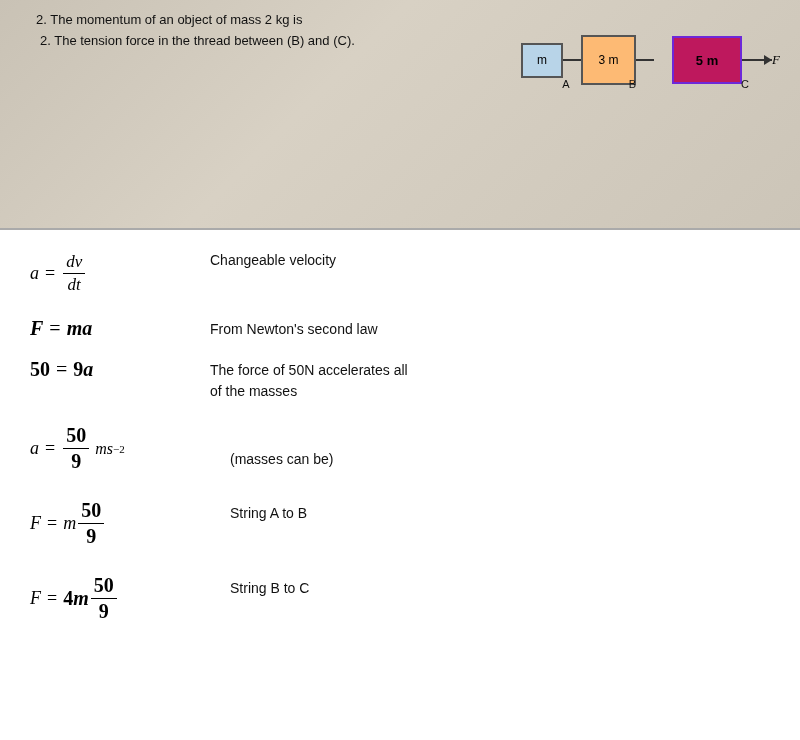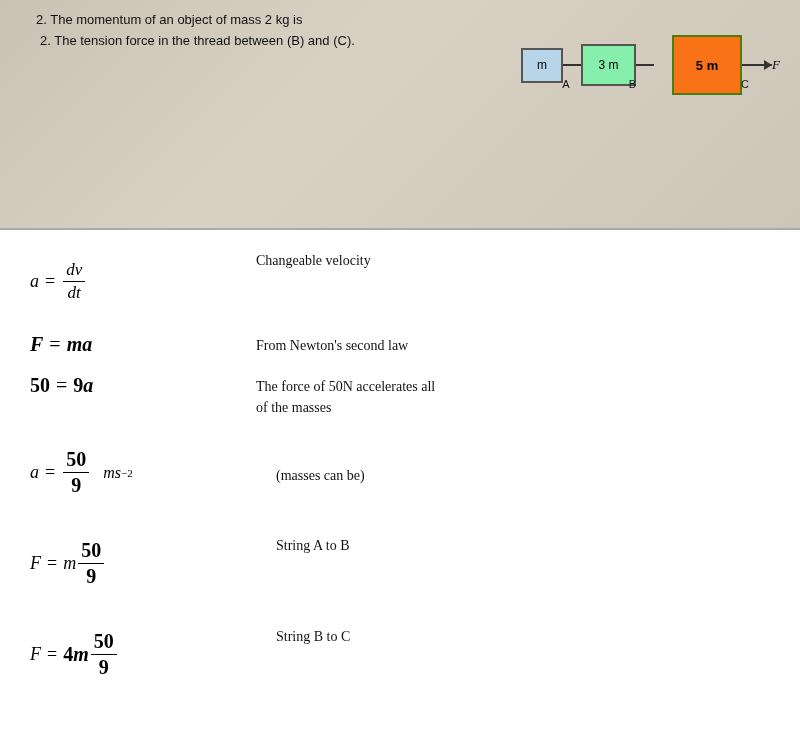--- a/index.html
+++ b/index.html
@@ -64,36 +64,36 @@
       display: flex;
       align-items: center;
       justify-content: center;
       font-size: 12px;
       font-family: Arial, sans-serif;
       position: relative;
     }
 
     .box-3m {
       width: 55px;
-      height: 42px;
-      background: #86efac;
+      height: 50px;
+      background: #fdba74;
       border: 2px solid #555;
       display: flex;
       align-items: center;
       justify-content: center;
       font-size: 12px;
       font-family: Arial, sans-serif;
       text-align: right;
     }
 
     .box-5m {
       width: 70px;
-      height: 60px;
-      background: #f97316;
-      border: 2px solid #4d7c0f;
+      height: 48px;
+      background: #be185d;
+      border: 2px solid #6d28d9;
       display: flex;
       align-items: center;
       justify-content: center;
       font-size: 13px;
       font-family: Arial, sans-serif;
       font-weight: bold;
     }
 
     .connector-line {
       width: 18px;
@@ -145,35 +145,34 @@
 
     .formula-block {
       min-width: 160px;
       font-family: 'Times New Roman', serif;
       font-size: 18px;
       display: flex;
       align-items: center;
     }
 
     .explanation-text {
-      font-family: Liberation Serif, serif;
+      font-family: Liberation Sans, sans-serif;
       font-size: 14px;
       color: #111;
       line-height: 1.5;
       padding-top: 2px;
-      margin-left: 46px;
     }
 
     
     .frac {
       display: inline-flex;
       flex-direction: column;
       align-items: center;
       vertical-align: middle;
-      margin: 12px 2px;
+      margin: 4px 2px;
     }
     .frac .num {
       border-bottom: 1.5px solid #000;
       padding: 0 3px 1px 3px;
       font-size: 17px;
     }
     .frac .den {
       padding: 1px 3px 0 3px;
       font-size: 17px;
     }
@@ -281,21 +280,21 @@
   </div>
 
   <div class="solution-row">
     <div class="formula-block" style="min-width:180px; align-items:center;">
       <span class="math-italic" style="font-size:18px;">a</span>
       <span style="margin: 0 6px; font-size:18px;">=</span>
       <span class="frac">
         <span class="num" style="font-size:20px; font-weight:bold;">50</span>
         <span class="den" style="font-size:20px; font-weight:bold;">9</span>
       </span>
-      <span style="margin-left:12px; font-size:16px; font-style:italic;">ms</span>
+      <span style="margin-left:4px; font-size:16px; font-style:italic;">ms</span>
         <sup>−2</sup>
     </div>
     <div class="explanation-text" style="padding-top: 8px;">
       <br>
       <span>(masses can be)</span>
     </div>
   </div>
 
   <div class="solution-row">
     <div class="formula-block" style="min-width:180px; align-items:center;">

